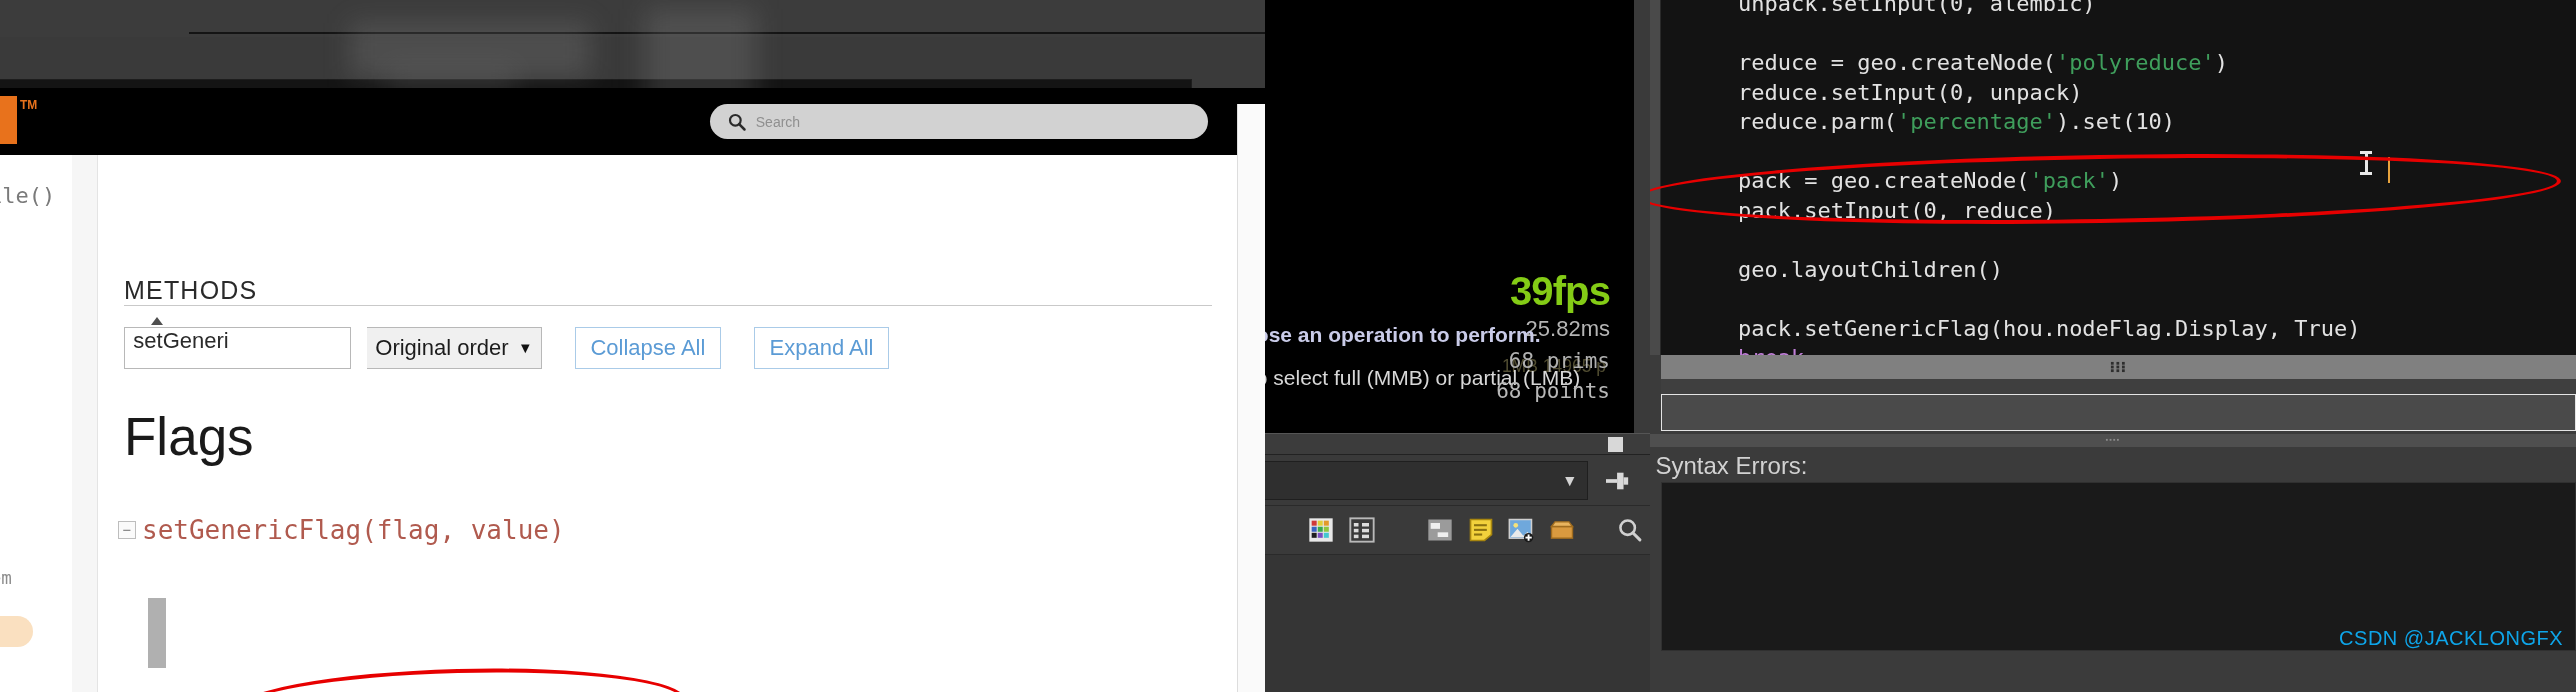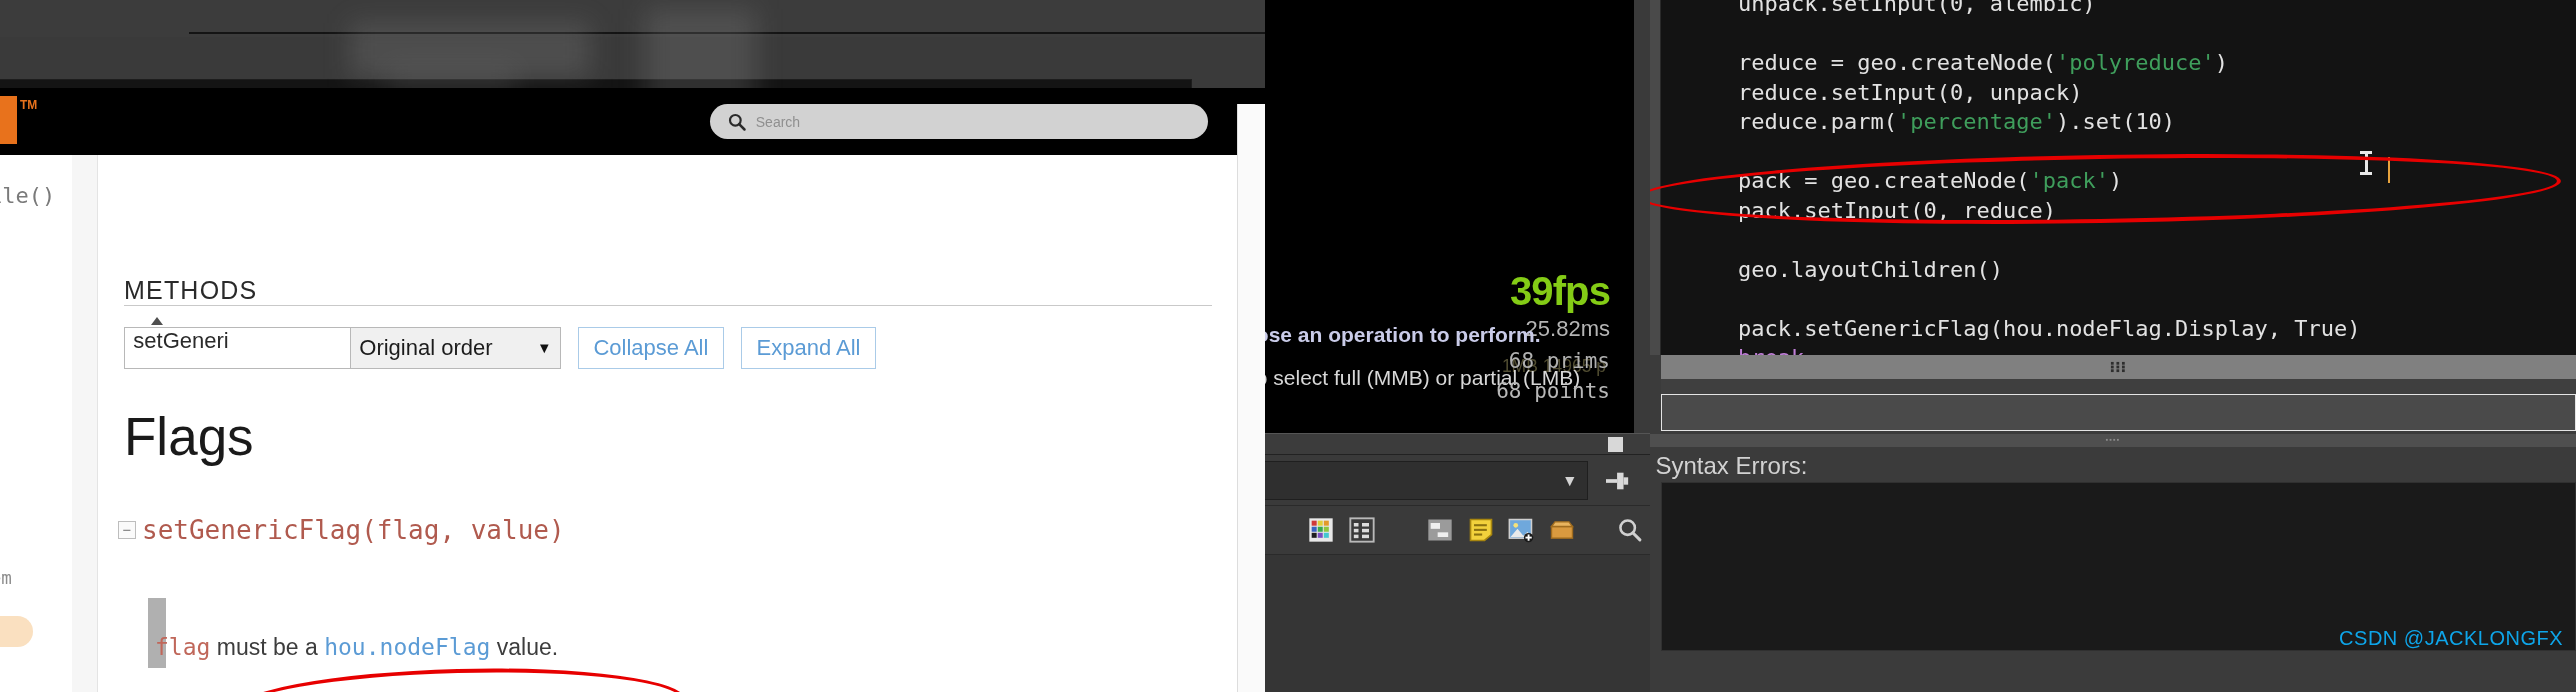--- a/index.html
+++ b/index.html
@@ -109,29 +109,29 @@
   .section-label {
     position: absolute; left: 26px; top: 121px;
     font-size: 25px; color: #2a2a2a; letter-spacing: 1.2px;
     font-family: Liberation Sans, sans-serif;
   }
   .section-rule {
     position: absolute; left: 26px; top: 150px; width: 1088px; height: 0.9px;
     background: #c9c9c9;
   }
   .filter-row {
-    position: absolute; left: 26px; top: 172px; display: flex; align-items: stretch; gap: 0;
+    position: absolute; left: 26px; top: 172px; display: flex; align-items: stretch; gap: 16px;
   }
   .filter-input {
     width: 227px; height: 42px; background: #fff; border: 0.9px solid #b8b8b8;
     color: #2b2b2b; font-size: 22px; padding: 0 8.3px;
     font-family: "Liberation Sans", sans-serif;
   }
   .order-select {
-    width: 210px; height: 42px; background: #f0f0f0; border: 0.9px solid #b8b8b8;
+    width: 175px; height: 42px; background: #f0f0f0; border: 0.9px solid #b8b8b8;
     border-left: none; color: #1c1c1c; font-size: 22px;
     display: flex; align-items: center; justify-content: space-between; padding: 0 8.3px;
   }
   .caret-dn { font-size: 14.8px; color: #111; }
   .btn-link {
     height: 42px; border: 0.9px solid #aacbe8; background: #fff;
     color: #5b9bd5; font-size: 22px; display: flex; align-items: center;
     justify-content: center; padding: 0 14.8px; margin-left: 16.6px;
   }
 
@@ -389,21 +389,20 @@
       </div>
 
       <div class="h-flags">Flags</div>
 
       <div class="method-line">
         <span class="expander">−</span>
         <span class="method-sig">setGenericFlag(flag, value)</span>
       </div>
 
 
-      <div class="para" style="top:479px;"><span class="mono-red">flag</span><span> must be a </span><span class="mono-blue">hou.nodeFlag</span><span> value.</span></div>
 
       <div class="ellipse-doc"></div>
     </div>
 
     <div class="doc-vscroll">
       
       
     </div>
   </div>
 

